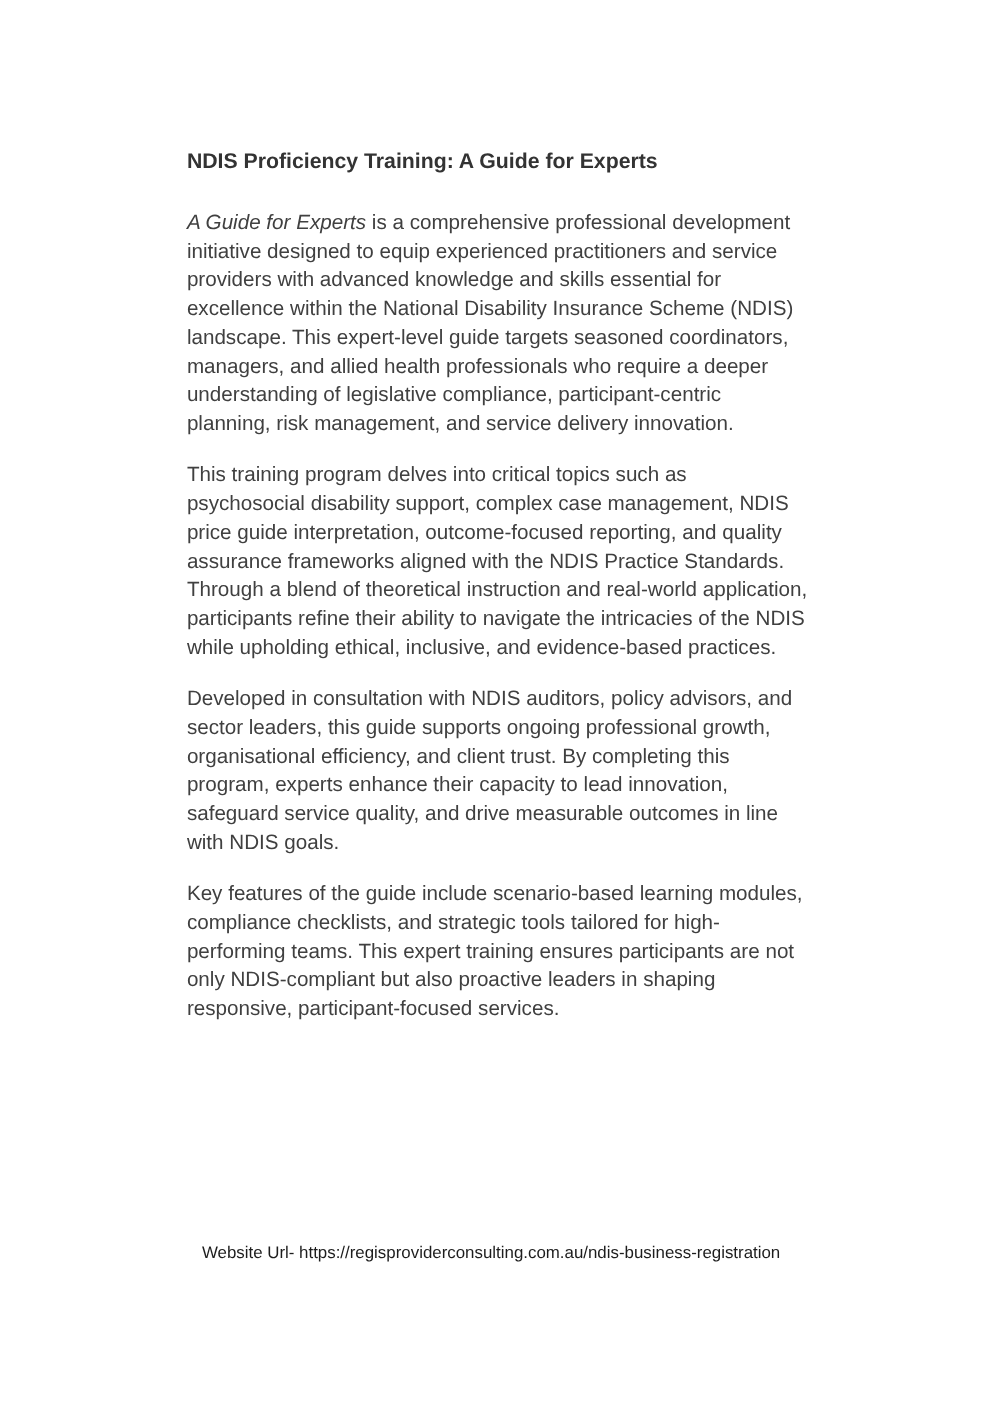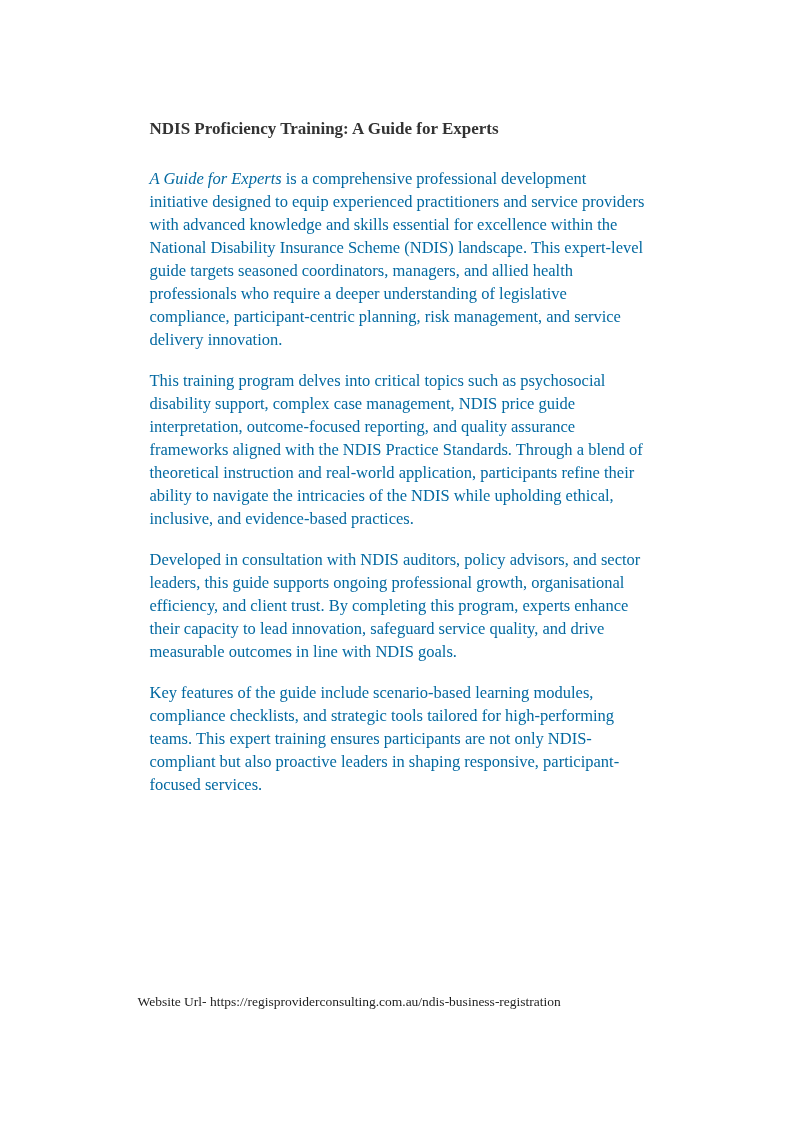--- a/index.html
+++ b/index.html
@@ -8,42 +8,42 @@
     background: #ffffff;
   }
   .page {
     position: relative;
     width: 686px;
     height: 1123px;
     margin: 0 auto;
     background: #ffffff;
     box-sizing: border-box;
     padding: 117px 93px 0 96px;
-    font-family: Liberation Serif, serif;
+    font-family: Liberation Sans, sans-serif;
     overflow: hidden;
   }
   .doc-title {
     font-size: 17px;
     line-height: 23px;
     font-weight: bold;
     color: #333333;
     margin: 0 0 27px 0;
   }
   .doc-body .para {
     font-size: 16.5px;
     line-height: 23px;
-    color: #0369a1;
+    color: #404040;
     margin: 0 0 18px 0;
   }
   .doc-body .para span.italic {
     font-style: italic;
   }
   .doc-footer {
     position: absolute;
-    left: 84px;
+    left: 108px;
     top: 993px;
     margin: 0;
     font-size: 13.5px;
     line-height: 18px;
     color: #1d1d1d;
   }
   .doc-footer .footer-url {
     color: #1d1d1d;
     text-decoration: none;
     cursor: pointer;

